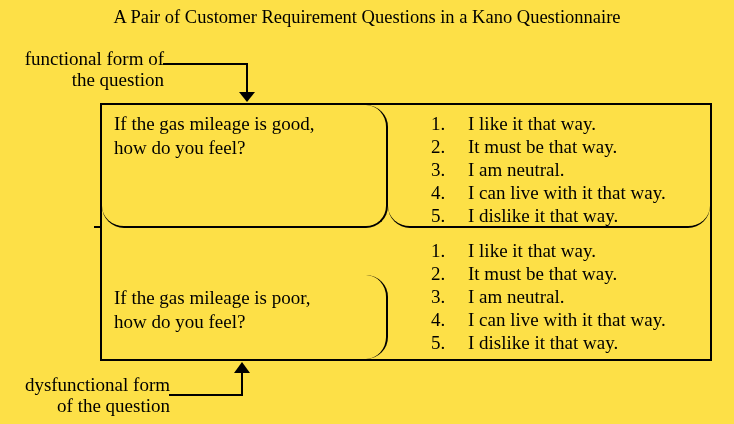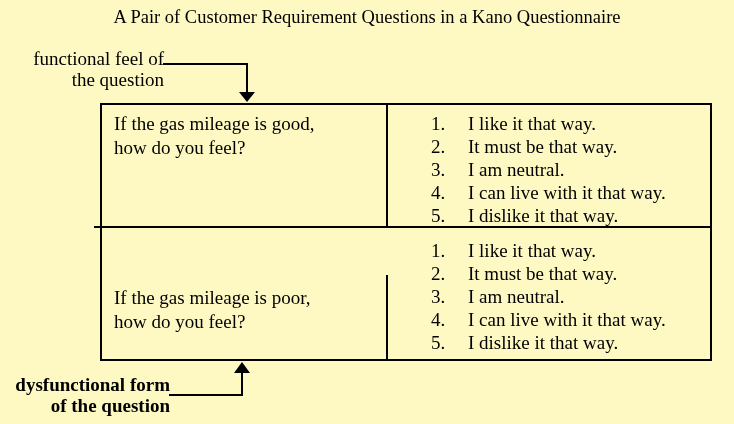--- a/index.html
+++ b/index.html
@@ -4,42 +4,42 @@
 <style>
   * { margin: 0; padding: 0; box-sizing: border-box; }
   body {
     font-family: "Liberation Serif", "DejaVu Serif", serif;
     background: #ffffff;
   }
   .canvas {
     position: relative;
     width: 734px;
     height: 424px;
-    background: #fef9c3;
+    background: #fde047;
     color: #000000;
     overflow: hidden;
   }
   .title {
     position: absolute;
     top: 7px;
     left: 0;
     width: 100%;
     text-align: center;
     font-size: 18.5px;
     white-space: nowrap;
   }
   .callout {
     position: absolute;
     font-size: 19px;
     line-height: 21px;
     text-align: right;
     white-space: nowrap;
   }
   .func-label { left: 8px; top: 48px;  width: 156px; }
-  .dys-label  { left: 8px; top: 374px; width: 162px; font-weight: bold; }
+  .dys-label  { left: 8px; top: 374px; width: 162px; }
 
   .line { position: absolute; background: #000000; }
   .func-h { left: 163px; top: 63px;  width: 85px; height: 2px; }
   .func-v { left: 246px; top: 63px;  width: 2px;  height: 29px; }
   .dys-v  { left: 241px; top: 373px; width: 2px;  height: 23px; }
   .dys-h  { left: 169px; top: 394px; width: 74px; height: 2px; }
   .divider-tick { left: 94px; top: 226px; width: 8px; height: 2px; }
 
   .arrow-down {
     position: absolute; left: 239px; top: 92px;
@@ -59,40 +59,40 @@
   .ktable {
     position: absolute;
     left: 100px; top: 103px;
     width: 612px; height: 258px;
     border: 2px solid #000000;
     display: grid;
     grid-template-columns: 286px 322px;
     grid-template-rows: 123px 131px;
     font-size: 19px;
   }
-  .cell { overflow: hidden; }
+  .cell { overflow: hidden; border-radius: 22px; }
   .cell.col1 { border-right: 2px solid #000000; }
   .cell.row1 { border-bottom: 2px solid #000000; }
   .qcell { padding: 7px 4px 0 12px; line-height: 24px; }
   .qcell.row2 { padding-top: 11px; margin-top: 47px; }
   .optcell { padding: 7px 0 0 43px; line-height: 23px; }
   .optcell.row2 { padding-top: 11px; }
   .opt { display: flex; white-space: nowrap; }
   .opt .num { display: inline-block; width: 15px; flex: 0 0 15px; }
   .opt .txt { margin-left: 22px; }
 </style>
 </head>
 <body>
 
 <div class="canvas">
 
   <div class="title">A Pair of Customer Requirement Questions in a Kano Questionnaire</div>
 
   <div class="callout func-label">
-    <div>functional feel of</div>
+    <div>functional form of</div>
     <div>the question</div>
   </div>
 
   <div class="line func-h"></div>
   <div class="line func-v"></div>
   <div class="arrow-down"></div>
 
   <div class="ktable">
 
     <div class="cell col1 row1 qcell">

